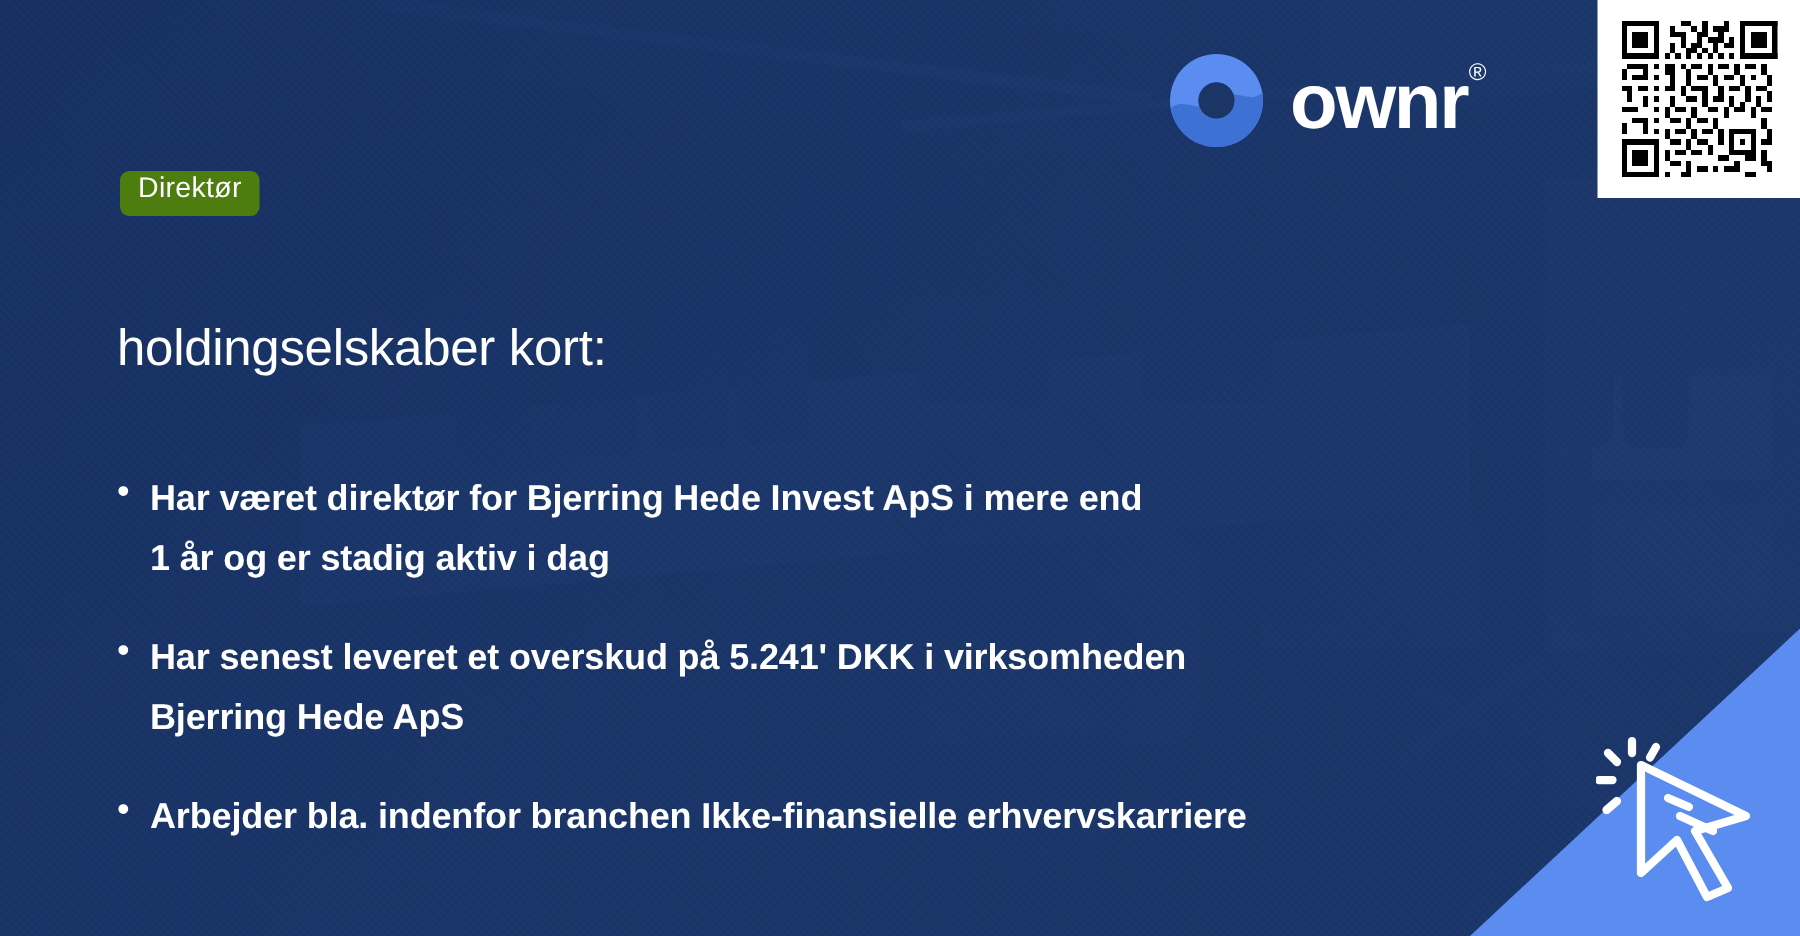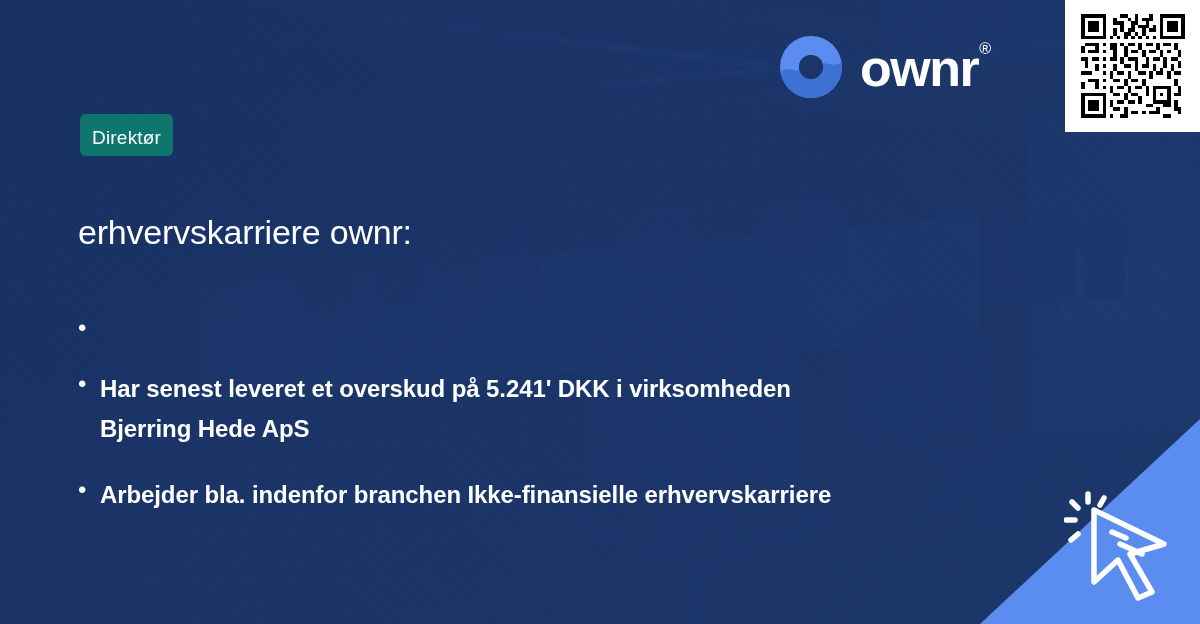--- a/index.html
+++ b/index.html
@@ -93,25 +93,25 @@
   .photo-overlay {
     position:absolute; inset:0;
     background:linear-gradient(135deg, rgba(22,48,99,.93) 0%, rgba(25,52,104,.88) 45%, rgba(26,54,106,.90) 100%);
   }
 
   
   .content { position:absolute; inset:0; }
 
   .badge {
     position:absolute; left:80px; top:114px;
-    background:#0f766e;
+    background:#4d7c0f;
     color:#ffffff;
     font-size:19px;
     line-height:1;
-    padding:14px 12px 9px;
+    padding:2px 12px 9px;
     border-radius:6px;
     letter-spacing:.2px;
     text-align:center;
   }
 
   .headline {
     position:absolute; left:78px; top:156px;
     color:#ffffff;
     font-size:43px;
     font-weight:bold;
@@ -408,25 +408,27 @@
             <rect x="23" y="28" width="2" height="1"></rect>
           <rect x="8" y="28" width="1" height="1"></rect>
             <rect x="11" y="28" width="2" height="1"></rect>
           <rect x="27" y="26" width="1" height="2"></rect>
         </g>
       </svg>
     </div>
 
     <div class="badge">Direktør</div>
 
-    <h2 class="subhead">erhvervskarriere ownr:</h2>
+    <h2 class="subhead">holdingselskaber kort:</h2>
 
     <div class="bullets">
       <div class="bullet">
         <span class="dot">•</span>
+        <span class="btext">Har været direktør for Bjerring Hede Invest ApS i mere end
+1 år og er stadig aktiv i dag</span>
       </div>
       <div class="bullet">
         <span class="dot">•</span>
         <span class="btext">Har senest leveret et overskud på 5.241' DKK i virksomheden
 Bjerring Hede ApS</span>
       </div>
       <div class="bullet">
         <span class="dot">•</span>
         <span class="btext">Arbejder bla. indenfor branchen Ikke-finansielle erhvervskarriere</span>
       </div>

